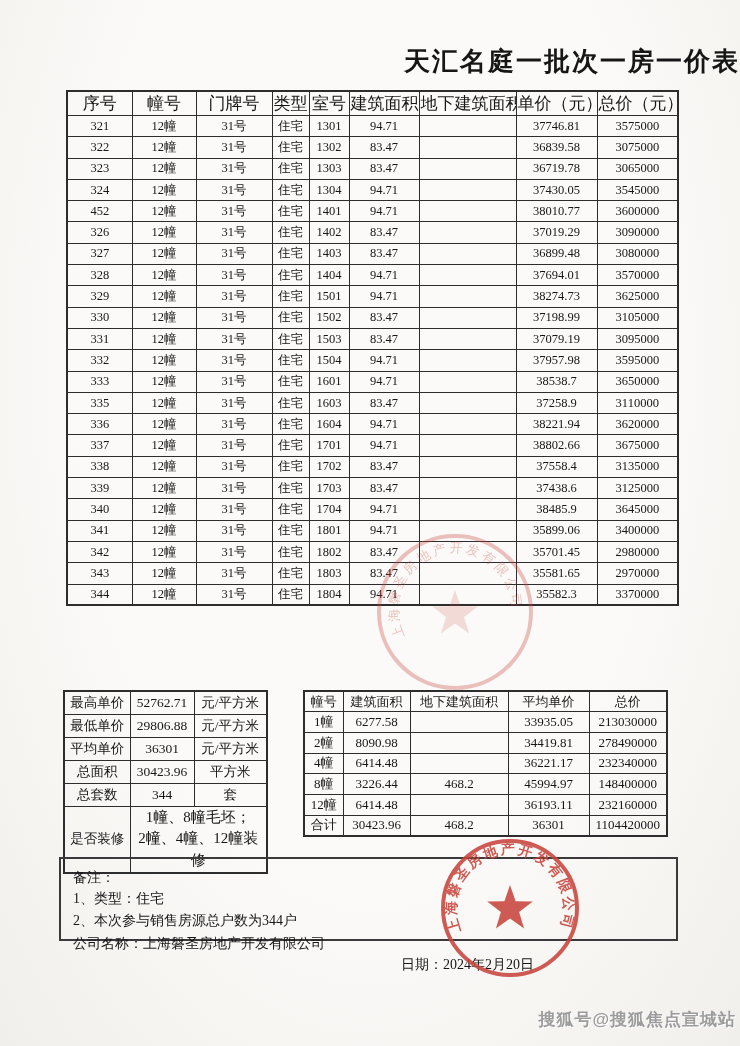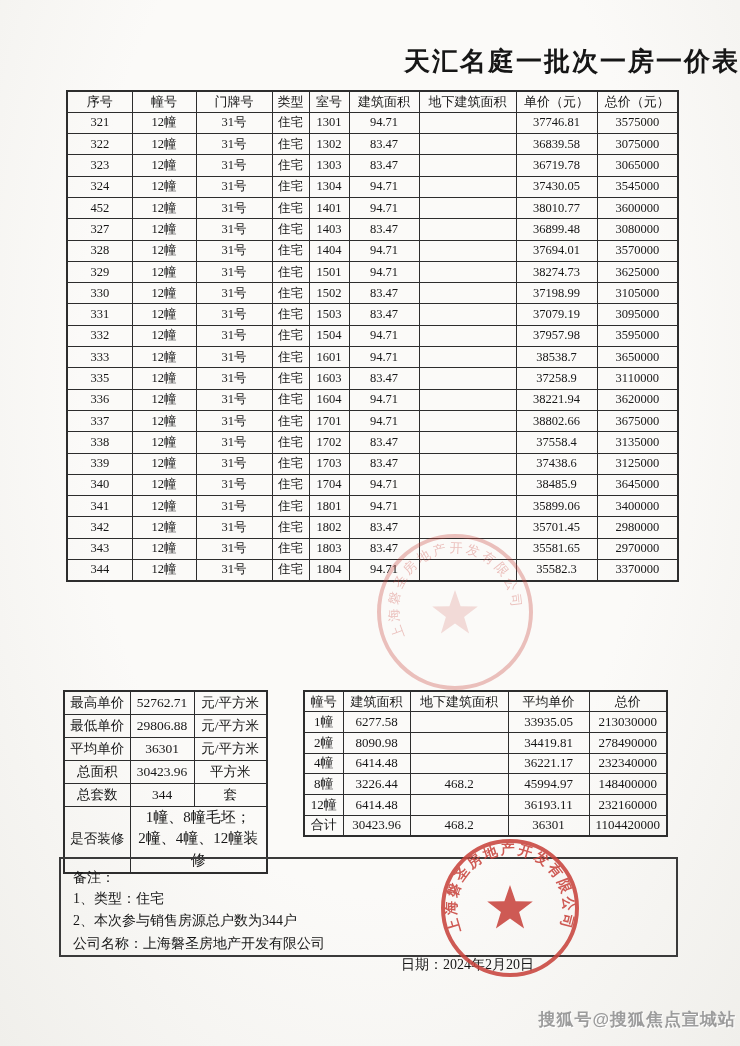--- a/index.html
+++ b/index.html
@@ -12,29 +12,29 @@
     position:absolute;top:44px;left:0;width:100%;text-align:right;
     font-size:26px;font-weight:bold;letter-spacing:2px;
   }
   table{border-collapse:collapse;position:absolute;table-layout:fixed;background:transparent;}
   td,th{
     border:1px solid #2d2d2d;text-align:center;vertical-align:middle;
     padding:0 1px;font-weight:normal;overflow:hidden;white-space:nowrap;
   }
   .main{left:66px;top:90px;width:611px;font-size:12.5px;border:2px solid #2d2d2d;}
   .main tr{height:21.3px;}
-  .main th{font-size:13px;}
+  .main th{font-size:17px;}
   .stats{left:63px;top:690px;width:203px;font-size:13.5px;border:2px solid #2d2d2d;}
   .stats tr{height:23px;}
   .stats .decor-row{height:38px;}
   .stats .decor-val{white-space:normal;line-height:1.45;font-size:15px;}
   .bld{left:303px;top:690px;width:363px;font-size:13px;border:2px solid #2d2d2d;}
   .bld tr{height:20.7px;}
   .remarks{
-    position:absolute;left:59px;top:857px;width:619px;height:100px;
+    position:absolute;left:59px;top:857px;width:619px;height:84px;
     border:2px solid #3a3a3a;box-sizing:border-box;padding:8px 12px;
     font-size:14px;line-height:1.52;
   }
   .remarks .company{margin-top:2px;}
   .remarks .date{margin-left:328px;}
   .wm{
     position:absolute;top:1008px;right:4px;font-size:17px;font-weight:bold;
     color:#9c9c9c;text-shadow:1px 1px 0 #ffffff;letter-spacing:1px;
     font-family:"Liberation Sans","DejaVu Sans",sans-serif;
   }
@@ -124,20 +124,31 @@
           <td>12幢</td>
           <td>31号</td>
           <td>住宅</td>
           <td>1401</td>
           <td>94.71</td>
           <td></td>
           <td>38010.77</td>
           <td>3600000</td>
         </tr>
         <tr>
+          <td>326</td>
+          <td>12幢</td>
+          <td>31号</td>
+          <td>住宅</td>
+          <td>1402</td>
+          <td>83.47</td>
+          <td></td>
+          <td>37019.29</td>
+          <td>3090000</td>
+        </tr>
+        <tr>
           <td>327</td>
           <td>12幢</td>
           <td>31号</td>
           <td>住宅</td>
           <td>1403</td>
           <td>83.47</td>
           <td></td>
           <td>36899.48</td>
           <td>3080000</td>
         </tr>

